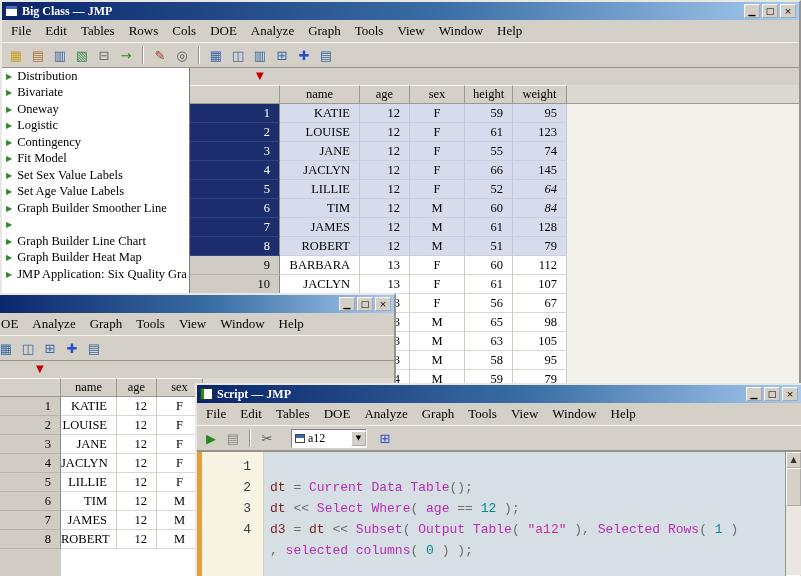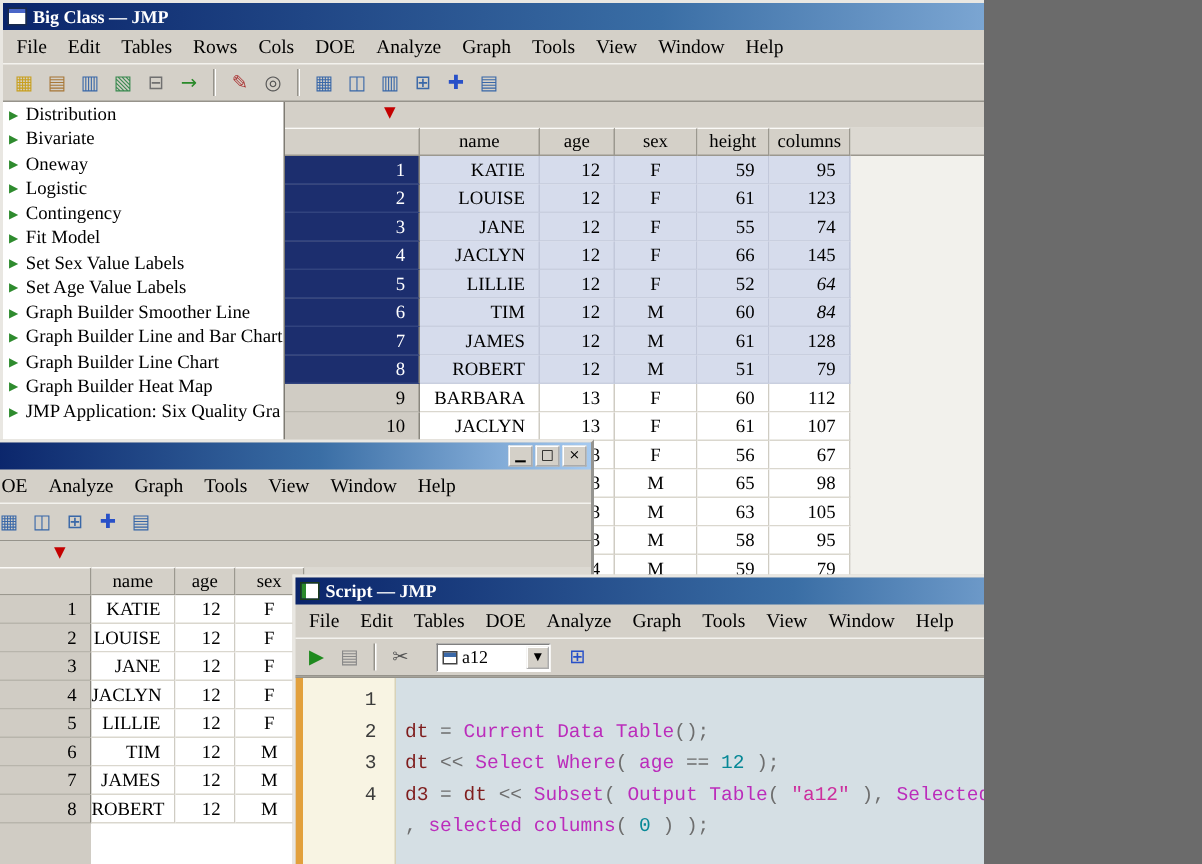--- a/index.html
+++ b/index.html
@@ -1,17 +1,17 @@
 <!DOCTYPE html>
 <html><head>
 <meta charset="utf-8">
 <style>
   *{box-sizing:border-box;margin:0;padding:0}
   html,body{width:801px;height:576px;overflow:hidden;background:#6b6b6b}
-  #screen{position:relative;width:656px;height:576px;overflow:hidden;background:#d4d0c8;
+  #screen{position:relative;width:801px;height:576px;overflow:hidden;background:#d4d0c8;
           font-family:"Liberation Serif","DejaVu Serif",serif;color:#000}
   .window{position:absolute;background:#d4d0c8;border:2px outset #e9e7e2;display:flex;flex-direction:column}
   .titlebar{height:18px;flex:0 0 18px;display:flex;align-items:center;gap:4px;padding:0 3px;
             background:linear-gradient(90deg,#0a246a,#3a6ea5 55%,#a6caf0)}
   .title-text{color:#fff;font-weight:bold;font-size:12px;white-space:nowrap}
   .tspacer{flex:1}
   .wbtns{display:flex;gap:2px}
   .wbtn{width:16px;height:14px;background:#d4d0c8;border:1px outset #fff;font-size:9px;line-height:12px;
         text-align:center;font-family:"DejaVu Sans",sans-serif;color:#000}
   .menubar{height:22px;flex:0 0 22px;display:flex;align-items:center;padding-left:2px;font-size:13px}
@@ -192,21 +192,20 @@
             <div class="side-item">
               <span class="tri">▶</span>
               <span>Set Age Value Labels</span>
             </div>
             <div class="side-item">
               <span class="tri">▶</span>
               <span>Graph Builder Smoother Line</span>
             </div>
             <div class="side-item">
               <span class="tri">▶</span>
-              <span>Graph Builder Line and Bar Chart</span>
             </div>
             <div class="side-item">
               <span class="tri">▶</span>
               <span>Graph Builder Line Chart</span>
             </div>
             <div class="side-item">
               <span class="tri">▶</span>
               <span>Graph Builder Heat Map</span>
             </div>
             <div class="side-item">
@@ -218,21 +217,21 @@
       <div class="tablearea">
         <div class="thead-strip">
           <span class="redtri" id="main-redtri">▼</span>
         </div>
         <div class="thead" id="main-thead">
             <div class="hcell" style="width: 90px; flex: 0 0 90px;"></div>
             <div class="hcell" style="width: 80px; flex: 0 0 80px;">name</div>
             <div class="hcell" style="width: 50px; flex: 0 0 50px;">age</div>
             <div class="hcell" style="width: 55px; flex: 0 0 55px;">sex</div>
             <div class="hcell" style="width: 48px; flex: 0 0 48px;">height</div>
-            <div class="hcell" style="width: 54px; flex: 0 0 54px;">columns</div>
+            <div class="hcell" style="width: 54px; flex: 0 0 54px;">weight</div>
             <div class="hfill"></div>
           </div>
         <div class="tbody main-tbody" id="main-tbody">
             <div class="trow">
               <div class="cell ncell sel" style="width: 90px; flex: 0 0 90px;">1</div>
               <div class="cell dcell sel" style="width: 80px; flex: 0 0 80px;">KATIE</div>
               <div class="cell dcell sel" style="width: 50px; flex: 0 0 50px;">12</div>
               <div class="cell dcell sel ctr" style="width: 55px; flex: 0 0 55px;">F</div>
               <div class="cell dcell sel" style="width: 48px; flex: 0 0 48px;">59</div>
               <div class="cell dcell sel" style="width: 54px; flex: 0 0 54px;">95</div>

